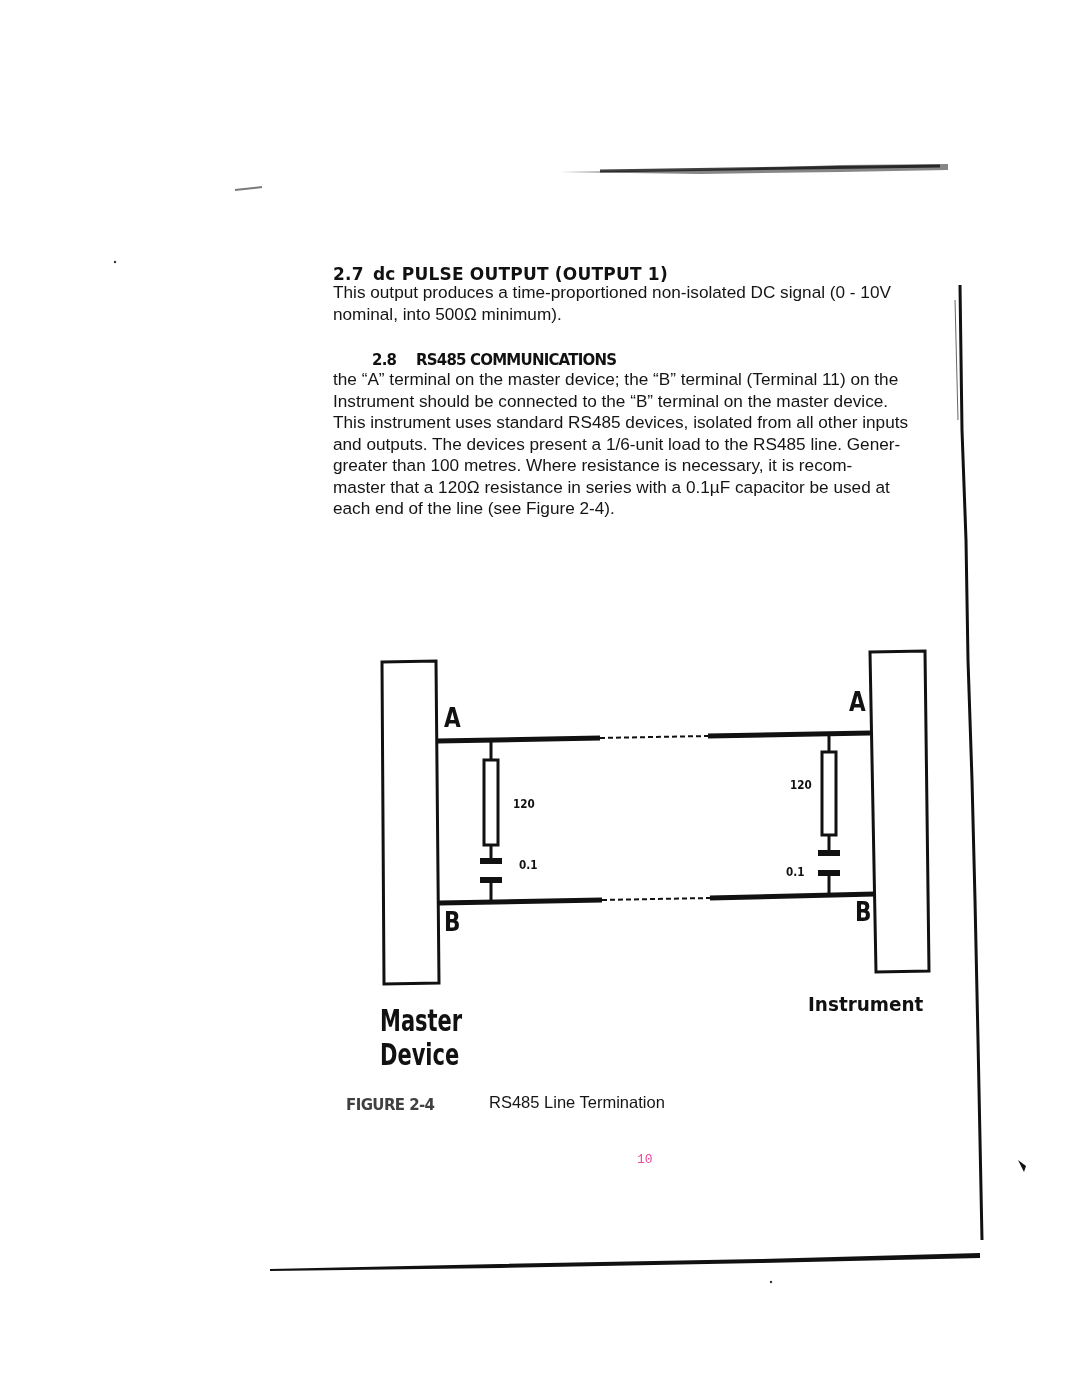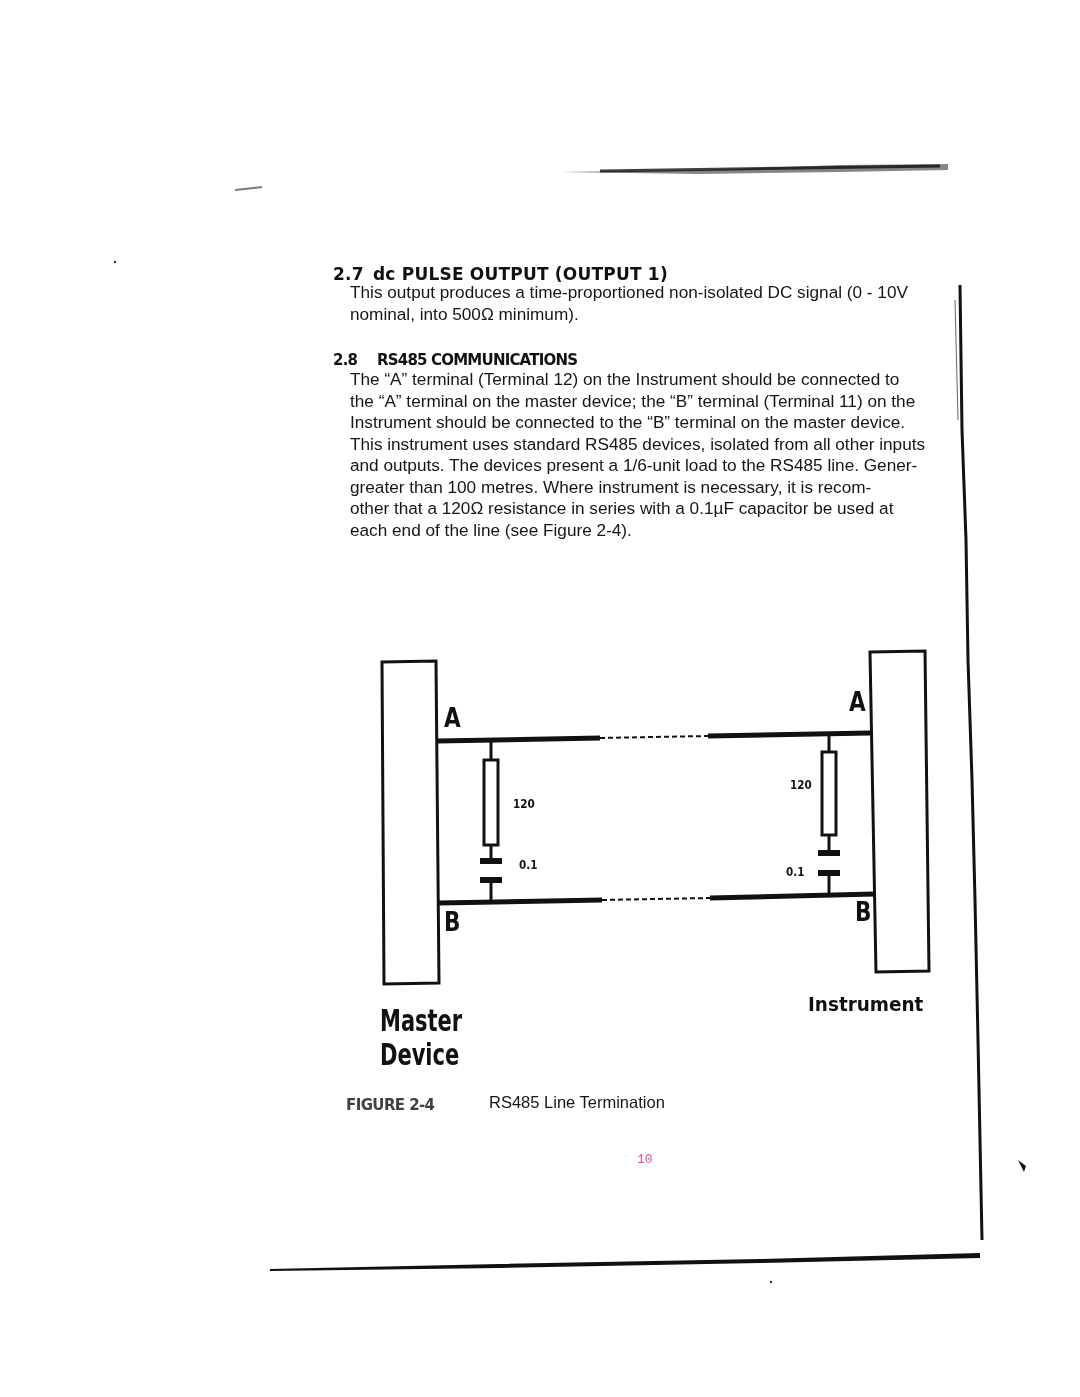--- a/index.html
+++ b/index.html
@@ -8,24 +8,24 @@
     background: #ffffff; color: #111111;
     font-family: "Liberation Sans", sans-serif;
   }
   .abs { position: absolute; }
   .heading {
     font-family: "DejaVu Sans", sans-serif; font-weight: bold;
     font-size: 17px; letter-spacing: 0.2px; color: #111;
     white-space: nowrap;
   }
   .heading .num { display: inline-block; width: 40px; }
-  .heading.condensed { font-size: 15px; letter-spacing: -0.8px; }
+  .heading.condensed { font-size: 15px; letter-spacing: -0.8px; margin-left: 39px; }
   .body-text {
     font-family: "Liberation Sans", sans-serif; font-size: 17.2px;
-    line-height: 21.5px; color: #151515; white-space: nowrap; margin-left: 17px;
+    line-height: 21.5px; color: #151515; white-space: nowrap;
   }
   .body-text div { height: 21.5px; }
   .diag-label {
     font-family: "DejaVu Sans", sans-serif; font-weight: bold; color: #111;
     transform: scaleX(0.8); transform-origin: left top;
   }
   .caption-label {
     font-family: "DejaVu Sans", sans-serif; font-weight: bold;
     font-size: 15px; letter-spacing: -0.6px; color: #404040;
   }
@@ -57,27 +57,26 @@
 </div>
 <div class="abs body-text" style="left:333px; top:282px;">
   <div>This output produces a time-proportioned non-isolated DC signal (0 - 10V</div>
   <div>nominal, into 500Ω minimum).</div>
 </div>
 
 <div class="abs heading condensed" style="left:333px; top:351px;">
   <span class="num" style="width:44px;">2.8</span><span>RS485 COMMUNICATIONS</span>
 </div>
 <div class="abs body-text" style="left:333px; top:369px;">
-  <div>The “A” terminal (Terminal 12) on the Instrument should be connected to</div>
   <div>the “A” terminal on the master device; the “B” terminal (Terminal 11) on the</div>
   <div>Instrument should be connected to the “B” terminal on the master device.</div>
   <div>This instrument uses standard RS485 devices, isolated from all other inputs</div>
   <div>and outputs. The devices present a 1/6-unit load to the RS485 line. Gener-</div>
-  <div>greater than 100 metres. Where instrument is necessary, it is recom-</div>
-  <div>other that a 120Ω resistance in series with a 0.1µF capacitor be used at</div>
+  <div>greater than 100 metres. Where resistance is necessary, it is recom-</div>
+  <div>master that a 120Ω resistance in series with a 0.1µF capacitor be used at</div>
   <div>each end of the line (see Figure 2-4).</div>
 </div>
 
 <div class="abs" style="left:0; top:0; width:1080px; height:1397px;">
   <svg width="1080" height="1397">
     <g fill="none" stroke="#111">
 
       <path d="M382 662 L436 661 L439 983 L384 984 Z" stroke-width="3"></path>
 
       <path d="M870 652 L925 651 L929 971 L876 972 Z" stroke-width="3"></path>

